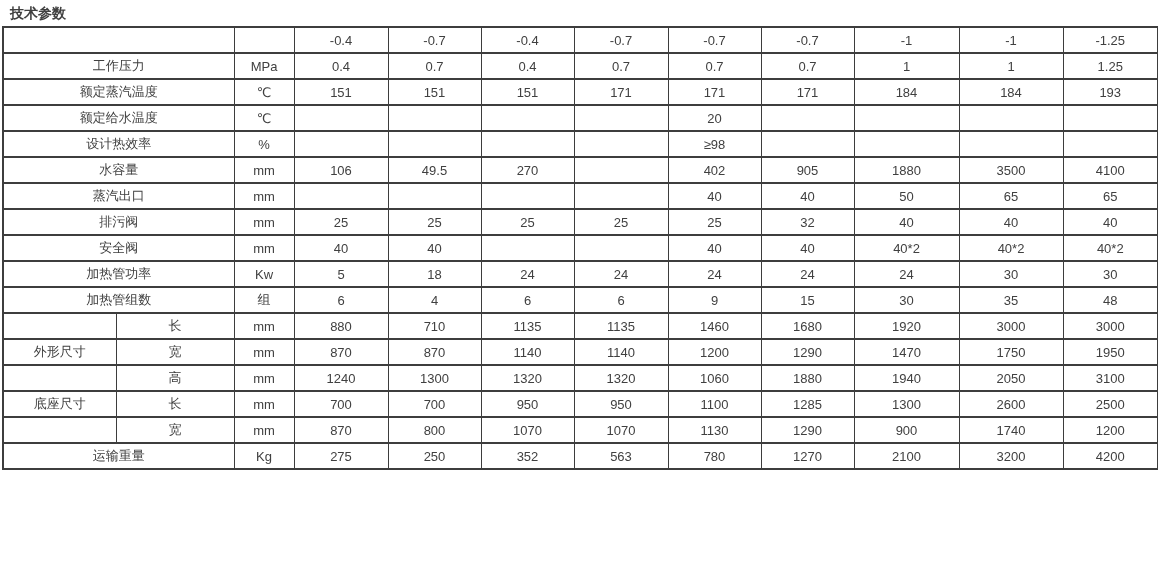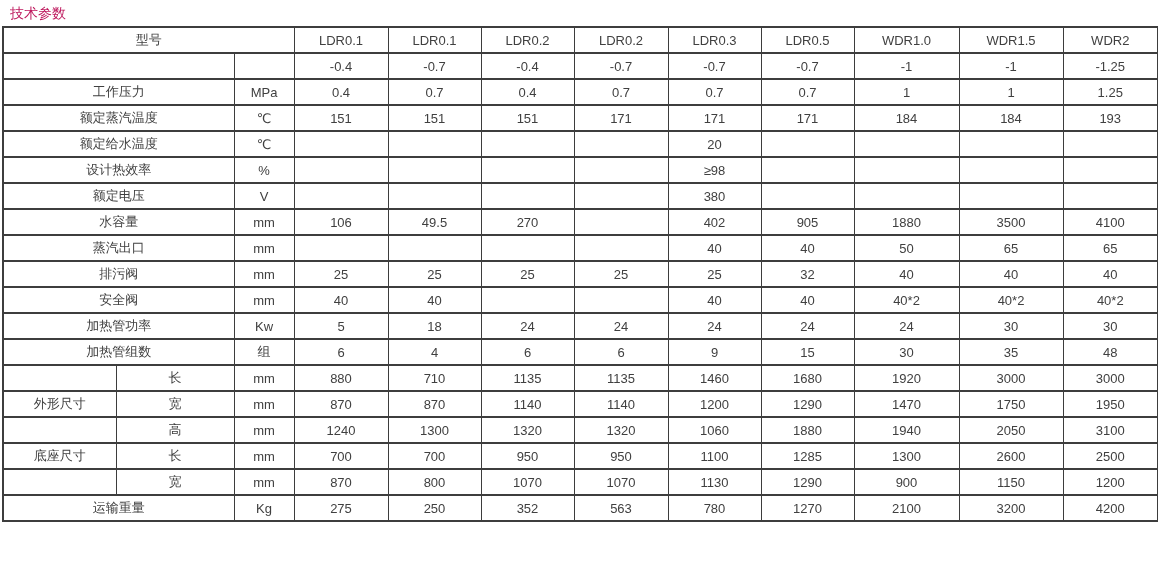--- a/index.html
+++ b/index.html
@@ -6,22 +6,22 @@
     margin: 0;
     padding: 0;
     background: #ffffff;
     width: 1158px;
   }
   body {
     font-family: "Liberation Sans", "DejaVu Sans", sans-serif;
   }
   .page-title {
     font-size: 14px;
-    font-weight: normal;
-    color: #be185d;
+    font-weight: bold;
+    color: #404040;
     padding: 5px 4px 5px 10px;
     line-height: 16px;
   }
   table.spec {
     border-collapse: collapse;
     table-layout: fixed;
     margin-left: 2px;
     width: 1154px;
     border: 2px solid #3d3d3d;
   }
@@ -55,32 +55,20 @@
       <col style="width:93px">
     <col style="width:94px">
       <col style="width:93px">
       <col style="width:93px">
     <col style="width:105px">
       <col style="width:104px">
       <col style="width:95px">
   </colgroup>
   <tbody>
     <tr>
-      <td colspan="3">型号</td>
-      <td>LDR0.1</td>
-      <td>LDR0.1</td>
-      <td>LDR0.2</td>
-      <td>LDR0.2</td>
-      <td>LDR0.3</td>
-      <td>LDR0.5</td>
-      <td>WDR1.0</td>
-      <td>WDR1.5</td>
-      <td>WDR2</td>
-    </tr>
-    <tr>
       <td colspan="2"></td>
       <td></td>
       <td>-0.4</td>
       <td>-0.7</td>
       <td>-0.4</td>
       <td>-0.7</td>
       <td>-0.7</td>
       <td>-0.7</td>
       <td>-1</td>
       <td>-1</td>
@@ -132,33 +120,20 @@
       <td></td>
       <td></td>
       <td></td>
       <td>≥98</td>
       <td></td>
       <td></td>
       <td></td>
       <td></td>
     </tr>
     <tr>
-      <td colspan="2">额定电压</td>
-      <td>V</td>
-      <td></td>
-      <td></td>
-      <td></td>
-      <td></td>
-      <td>380</td>
-      <td></td>
-      <td></td>
-      <td></td>
-      <td></td>
-    </tr>
-    <tr>
       <td colspan="2">水容量</td>
       <td>mm</td>
       <td>106</td>
       <td>49.5</td>
       <td>270</td>
       <td></td>
       <td>402</td>
       <td>905</td>
       <td>1880</td>
       <td>3500</td>
@@ -289,21 +264,21 @@
       <td></td>
       <td>宽</td>
       <td>mm</td>
       <td>870</td>
       <td>800</td>
       <td>1070</td>
       <td>1070</td>
       <td>1130</td>
       <td>1290</td>
       <td>900</td>
-      <td>1150</td>
+      <td>1740</td>
       <td>1200</td>
     </tr>
     <tr>
       <td colspan="2">运输重量</td>
       <td>Kg</td>
       <td>275</td>
       <td>250</td>
       <td>352</td>
       <td>563</td>
       <td>780</td>

